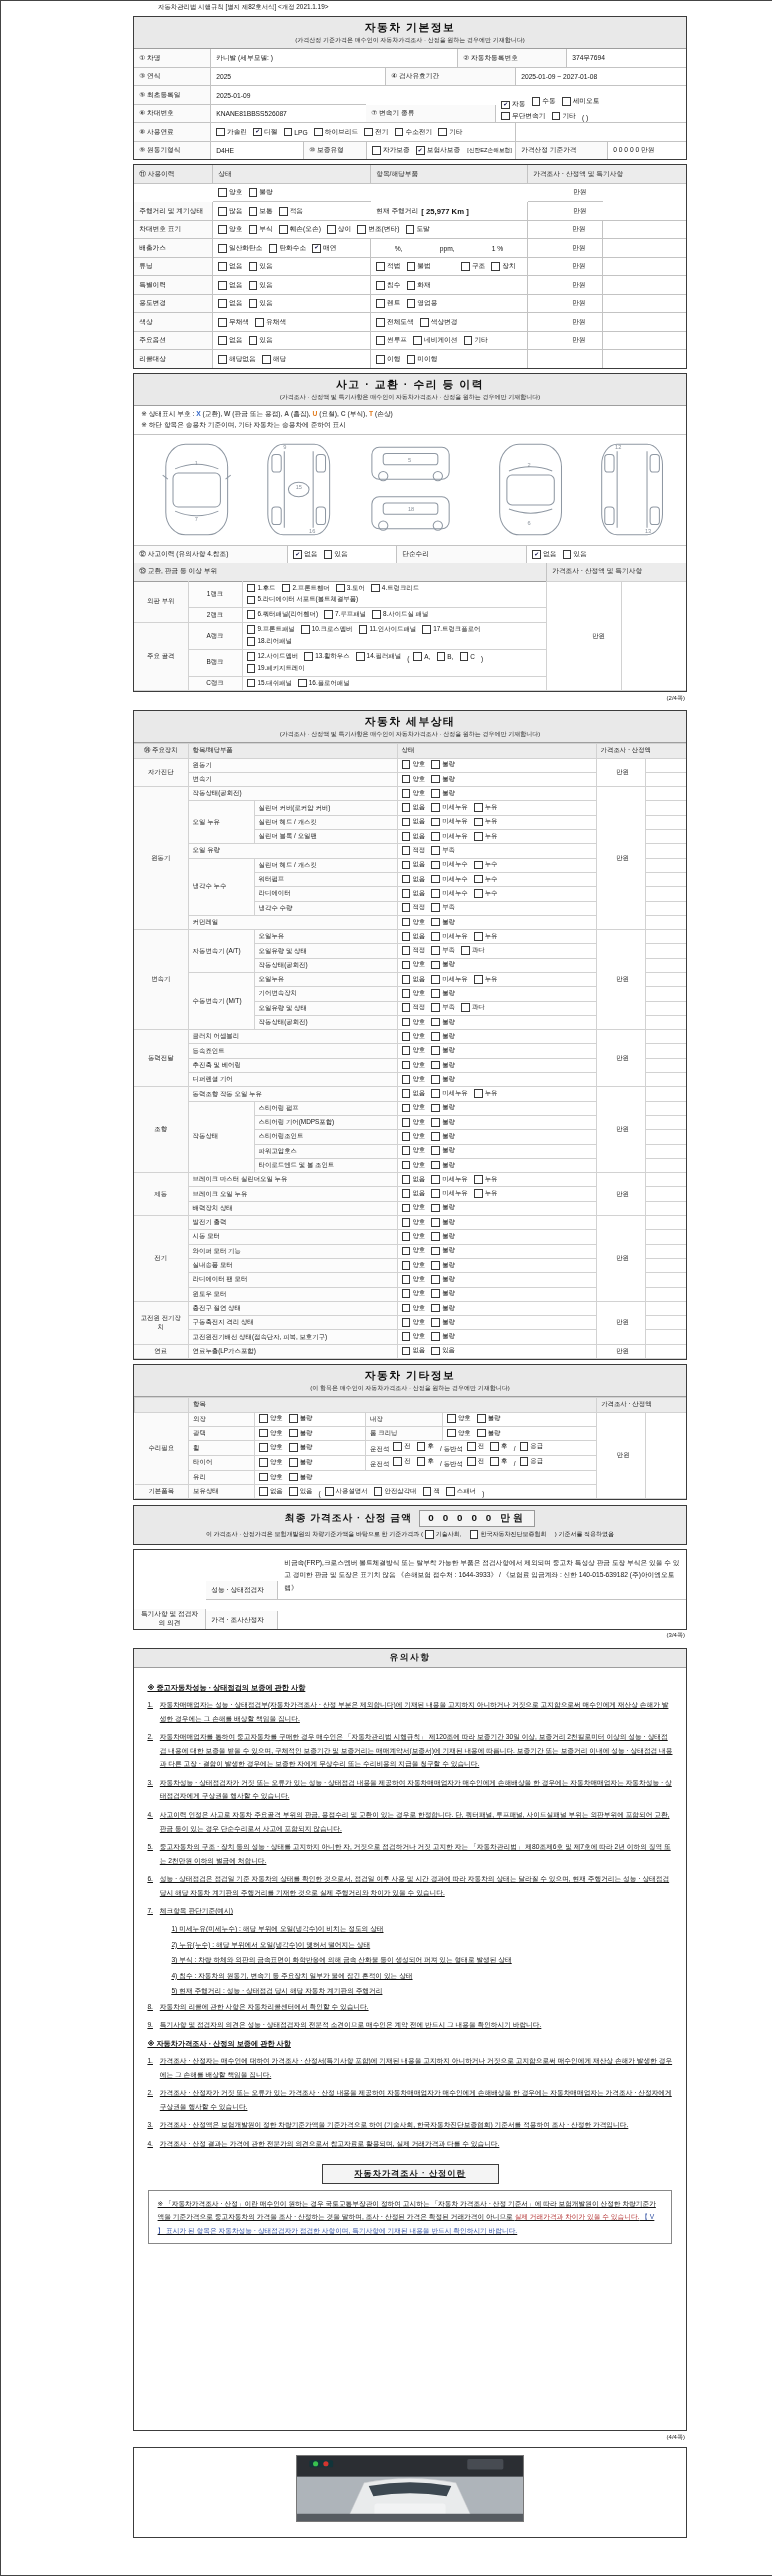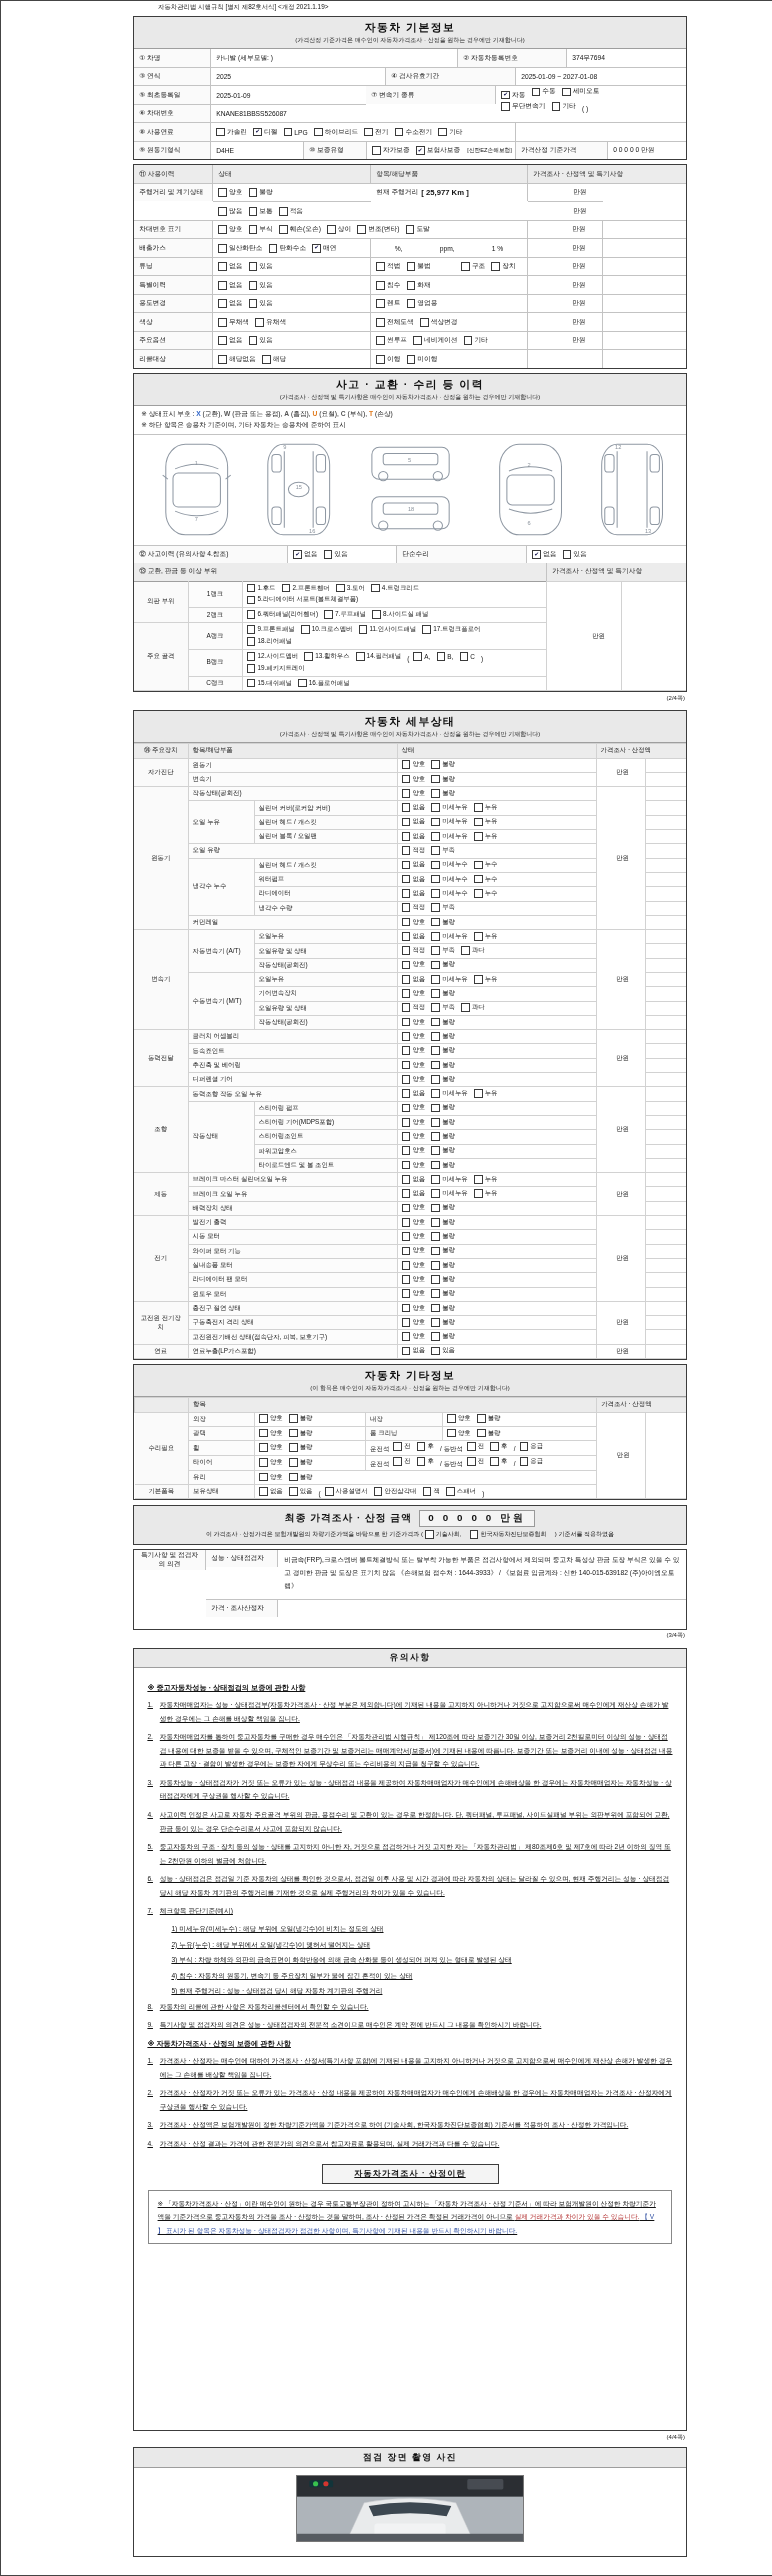--- a/index.html
+++ b/index.html
@@ -9,21 +9,21 @@
   .darkhead{margin-left:157px;width:459px;height:61px;background:#47494f;border-top:1.5px solid #2c2d31;color:#fff;position:relative;box-sizing:border-box;text-align:center;padding-top:7.2px;}
   .dh-title{font-size:17px;font-weight:bold;letter-spacing:2.1px;}
   .dh-sub{font-size:9.8px;font-weight:bold;margin-top:2.1px;letter-spacing:1px;}
   .dh-note{font-size:6.2px;color:#e3e3e3;margin-top:2.1px;}
   .dh-no{position:absolute;left:12.4px;bottom:4.1px;font-size:9.3px;font-weight:bold;}
   .content{margin-left:132px;width:554px;}
   .sec{border:1px solid #3c3c3c;box-sizing:border-box;margin-top:4.1px;background:#fff;}
   .sec-head{background:#e9e9e9;border-bottom:0.5px solid #9e9e9e;text-align:center;padding:3.6px 0 3.1px;}
   .sec-title{font-size:10.8px;font-weight:bold;letter-spacing:1.5px;}
   .sec-note{font-size:6px;color:#222;margin-top:1.5px;}
-  .frow{display:flex;border-top:0.5px solid #c3c3c3;align-items:flex-start;}
+  .frow{display:flex;border-top:0.5px solid #c3c3c3;align-items:flex-end;}
   .frow:first-child{border-top:none;}
   .fc{border-right:0.5px solid #c3c3c3;padding:1px 5.2px;display:flex;align-items:center;font-size:6.7px;min-height:17.5px;box-sizing:border-box;}
   .fc:last-child{border-right:none;}
   .fc.grow{flex:1;}
   .lab{background:#fafafa;}
   .hd{background:#ececec;font-weight:normal;color:#222;}
   .stack{display:flex;flex-direction:column;}
   .stack .frow{border-top:none;}
   .stack .frow + .frow{border-top:0.5px solid #c3c3c3;}
   .opt{margin-right:6.2px;white-space:nowrap;display:inline-flex;align-items:center;}
@@ -1461,23 +1461,20 @@
           </div>
         <div class="pib-title">자동차가격조사 · 산정이란</div>
         <div class="pib-body">
           <span>※ 「자동차가격조사 · 산정」이란 매수인이 원하는 경우 국토교통부장관이 정하여 고시하는 「자동차 가격조사 · 산정 기준서」에 따라 보험개발원이 산정한 차량기준가액을 기준가격으로 중고자동차의 가격을 조사 · 산정하는 것을 말하며, 조사 · 산정된 가격은 확정된 거래가격이 아니므로 </span><span class="pib-em">실제 거래가격과 차이가 있을 수 있습니다.</span><span class="pib-blue"> 【 V 】 표시가 된 항목은 자동차성능 · 상태점검자가 점검한 사항이며, 특기사항에 기재된 내용을 반드시 확인하시기 바랍니다.</span>
         </div>
       </div>
     </section>
     <div class="pgmark">(4/4쪽)</div>
 
     <section class="sec" style="margin-top:5.2px;">
-      <div class="sec-head">
-        <div class="sec-title" style="font-size:8.8px;">점검 장면 촬영 사진</div>
-      </div>
       <div class="photo-body">
         <svg class="photo-frame" width="226" height="65" viewBox="0 0 438 126">
           <rect width="438" height="126" fill="#aeb4ba"></rect>
           <rect width="438" height="40" fill="#2b2e33"></rect>
           <rect x="24" y="8" width="46" height="14" rx="3" fill="#12343a"></rect>
           <circle cx="36" cy="15" r="5" fill="#38c24e"></circle>
             <circle cx="56" cy="15" r="5" fill="#d2352f"></circle>
           <rect x="330" y="6" width="70" height="20" rx="3" fill="#474b52"></rect>
           <path d="M96 126 L130 52 Q219 34 308 52 L342 126 Z" fill="#e9ebec" stroke="#c4c7ca"></path>
           <path d="M139 58 Q219 44 299 58 L290 78 Q219 66 148 78 Z" fill="#3c4750"></path>

